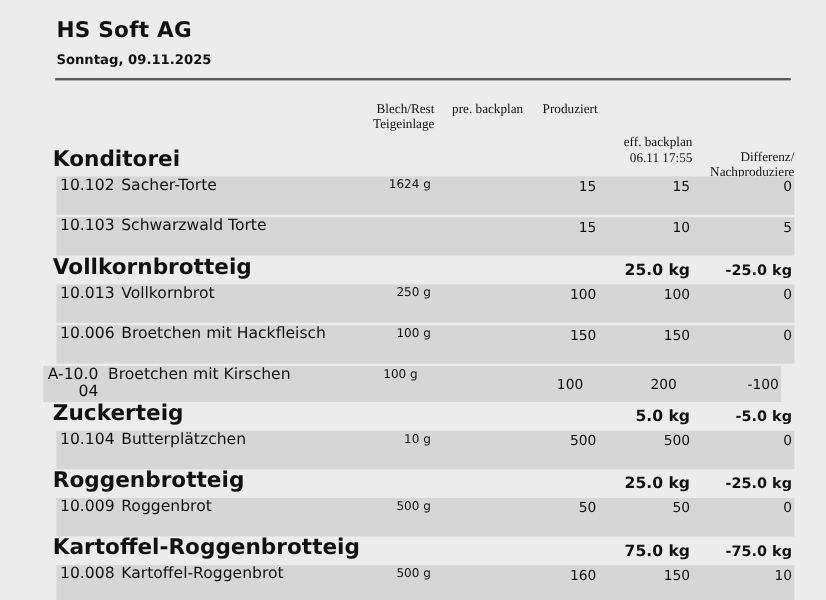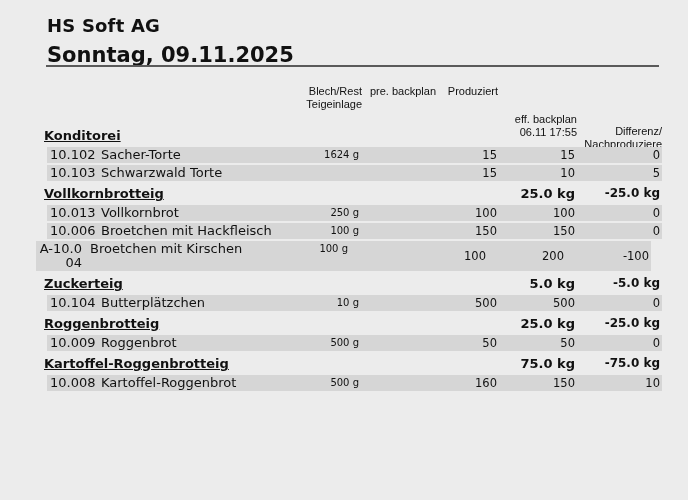--- a/index.html
+++ b/index.html
@@ -9,57 +9,57 @@
     font-family: "DejaVu Sans", sans-serif;
     color: #111;
     position: relative;
   }
   .company {
     position: absolute; left: 47px; top: 15px;
     font-size: 18px; font-weight: bold; letter-spacing: 0.2px;
   }
   .date {
     position: absolute; left: 47px; top: 43px;
-    font-size: 21px; font-weight: bold;
+    font-size: 11px; font-weight: bold;
   }
   .rule {
     position: absolute; left: 46px; top: 65px; width: 613px; height: 2px;
     background: #5a5a5a;
   }
   .colhead {
     position: absolute; top: 85px;
-    font-family: Liberation Sans, sans-serif;
+    font-family: Liberation Serif, serif;
     font-size: 11px; line-height: 13px; color: #111;
   }
   .ch-blech { left: 300px; width: 62px; text-align: right; }
   .ch-pre { left: 366px; width: 70px; text-align: right; }
   .ch-prod { left: 440px; width: 58px; text-align: right; }
   .ch-eff { left: 505px; width: 72px; text-align: right; margin-top: 28px; }
   .ch-diff { left: 580px; width: 82px; text-align: right; margin-top: 40px; }
 
   .table { position: absolute; left: 0; top: 125px; width: 688px; }
   .group-head {
     position: relative; height: 22px;
   }
   .group-head.tall { height: 36px; }
   .g-name {
     position: absolute; left: 44px; bottom: 4px;
-    font-size: 13px; font-weight: bold; text-decoration: underline;
+    font-size: 18px; font-weight: bold;
   }
   .g-eff {
     position: absolute; right: 113px; bottom: 4px;
     font-size: 13px; font-weight: bold; text-align: right;
   }
   .g-diff {
     position: absolute; right: 28px; bottom: 3px;
     font-size: 12px; font-weight: bold; text-align: right; line-height: 18px;
   }
   .item {
     position: relative; margin-left: 47px; width: 615px;
-    background: #d6d6d6; height: 16px; margin-bottom: 2px;
+    background: #d6d6d6; height: 32px; margin-bottom: 2px;
     font-size: 13px; line-height: 16px;
   }
   .item.tall { height: 30px; margin-left: 36px; }
   .i-code {
     position: absolute; left: 3px; width: 64px; top: 0;
     text-align: right; line-height: 14px; padding-top: 1px;
   }
   .i-code.nowrap { text-align: left; white-space: nowrap; width: auto; line-height: 16px; padding-top: 0; }
   .i-name { position: absolute; left: 54px; top: 0; white-space: nowrap; }
   .i-blech {

